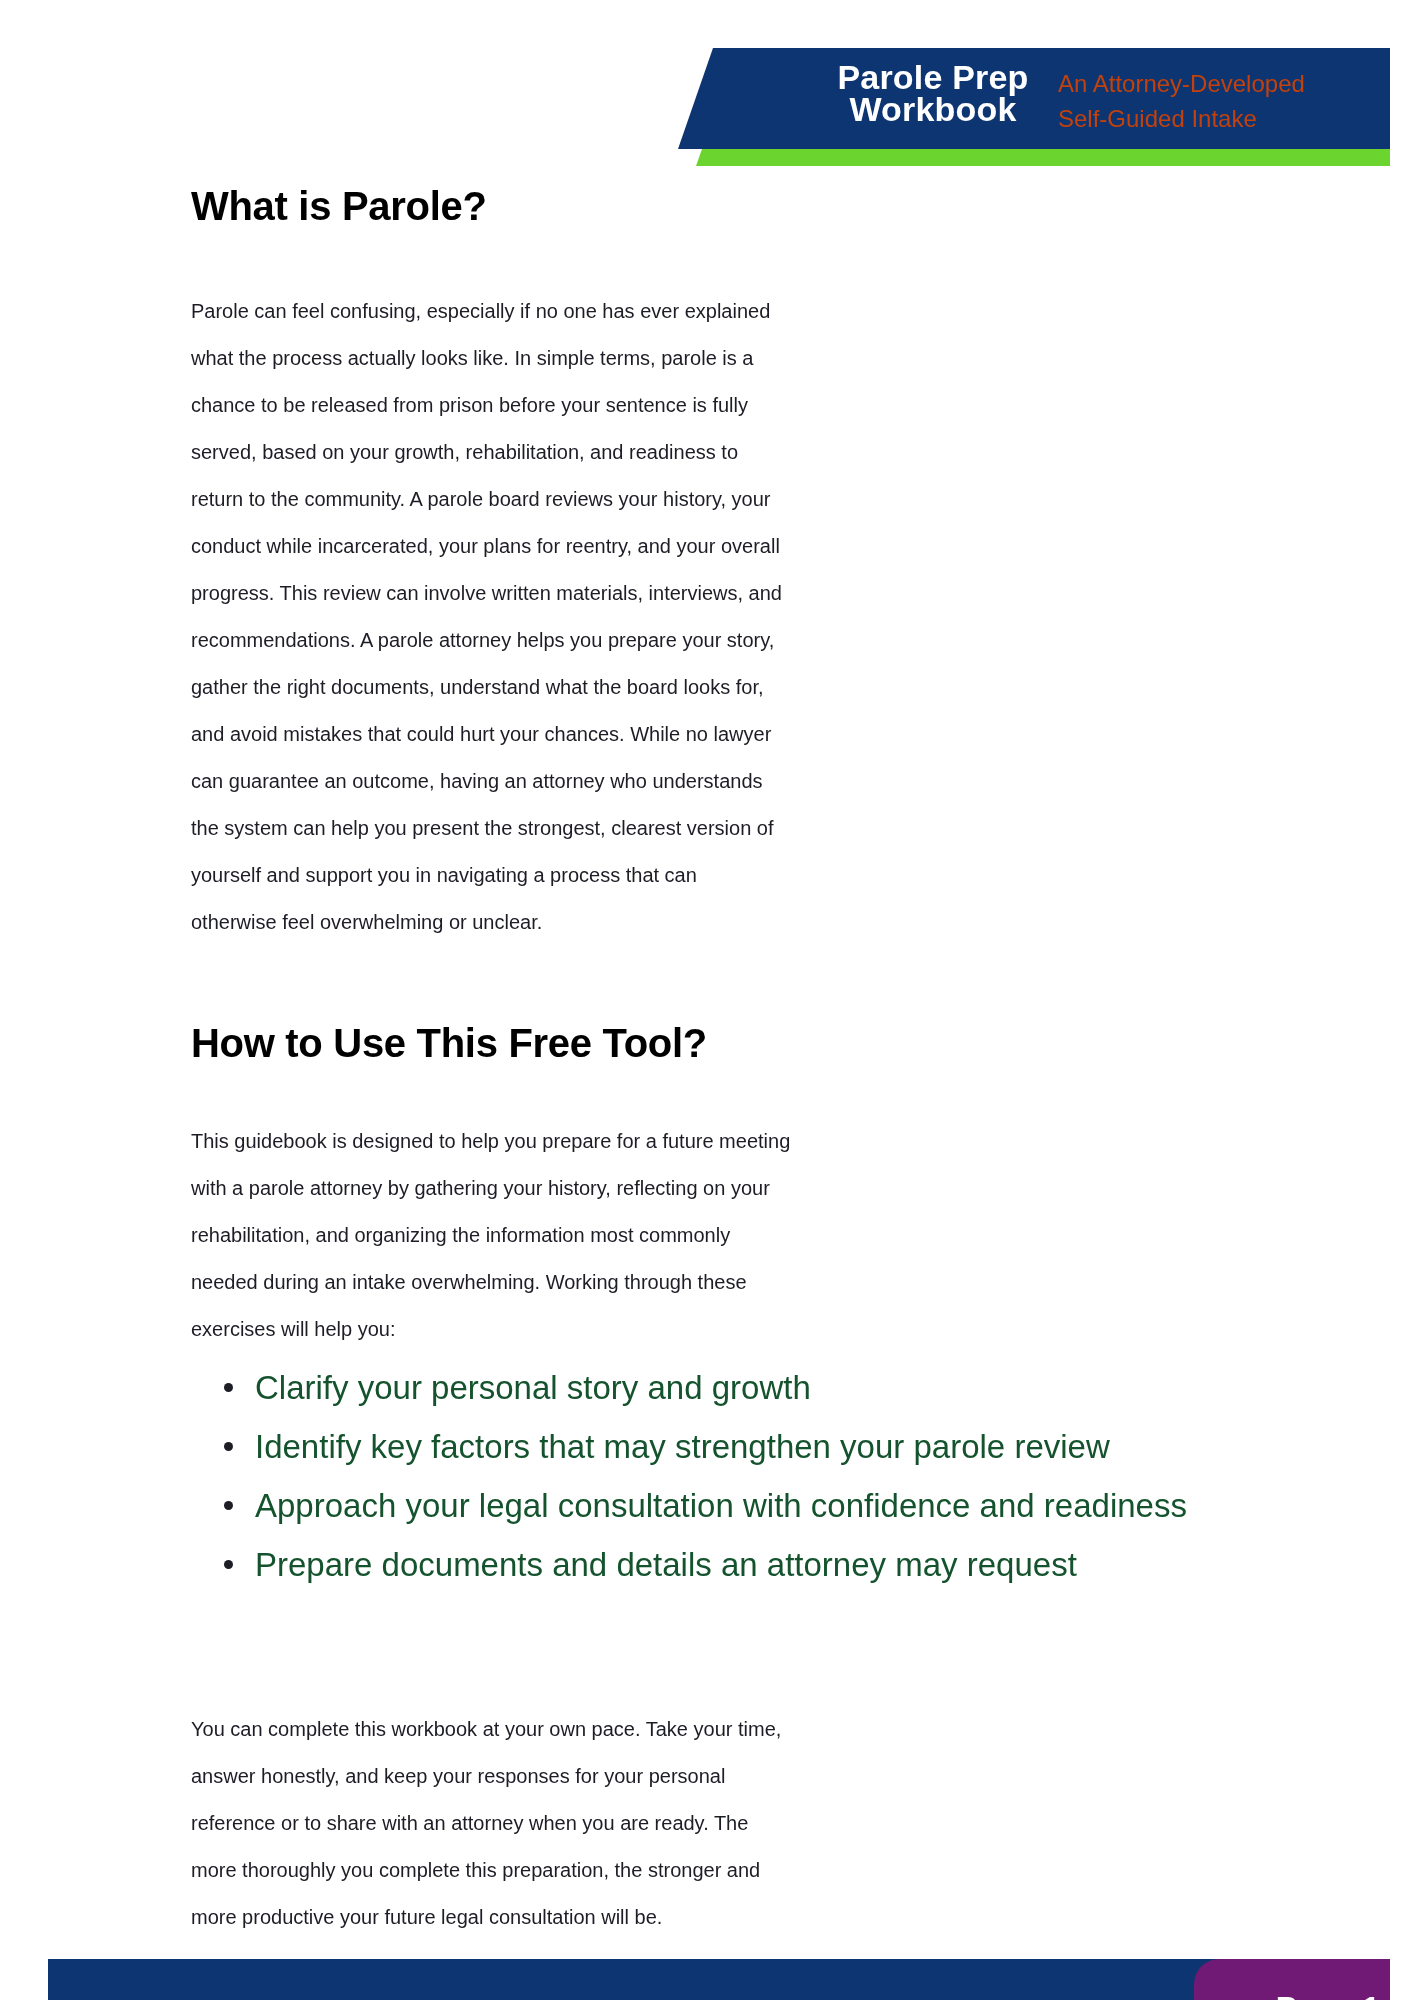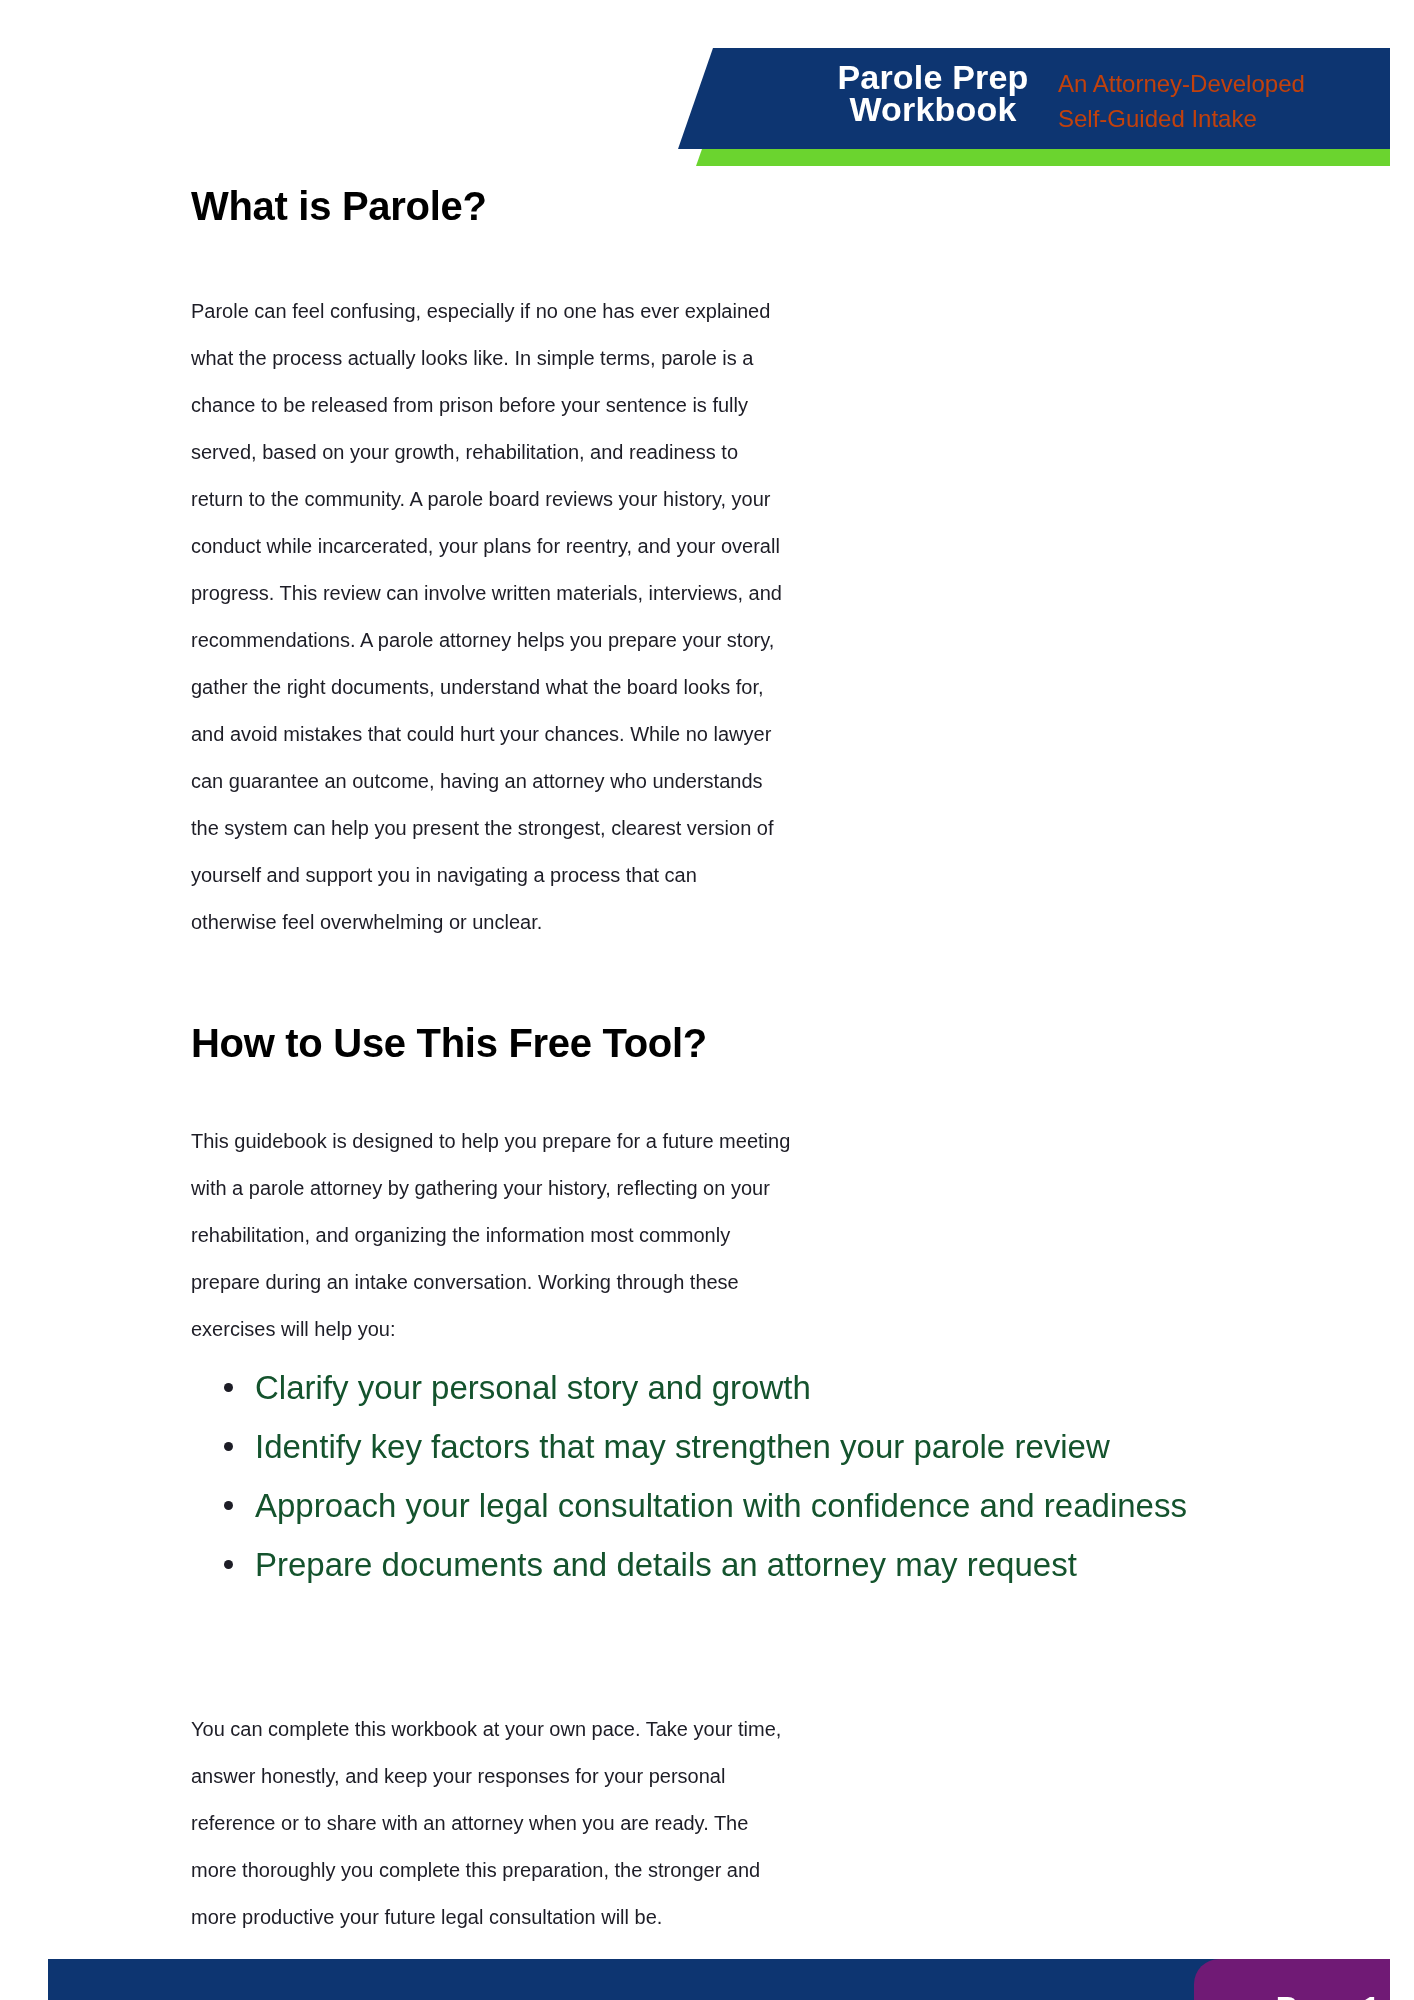--- a/index.html
+++ b/index.html
@@ -151,21 +151,21 @@
 and avoid mistakes that could hurt your chances. While no lawyer
 can guarantee an outcome, having an attorney who understands
 the system can help you present the strongest, clearest version of
 yourself and support you in navigating a process that can
 otherwise feel overwhelming or unclear.</p>
 
   <h1 class="h-section h-how">How to Use This Free Tool?</h1>
   <p class="body-text p-how">This guidebook is designed to help you prepare for a future meeting
 with a parole attorney by gathering your history, reflecting on your
 rehabilitation, and organizing the information most commonly
-prepare during an intake conversation. Working through these
+needed during an intake overwhelming. Working through these
 exercises will help you:</p>
 
   <ul class="bullet-list">
     <li>Clarify your personal story and growth</li>
     <li>Identify key factors that may strengthen your parole review</li>
     <li>Approach your legal consultation with confidence and readiness</li>
     <li>Prepare documents and details an attorney may request</li>
   </ul>
 
   <p class="body-text p-closing">You can complete this workbook at your own pace. Take your time,

